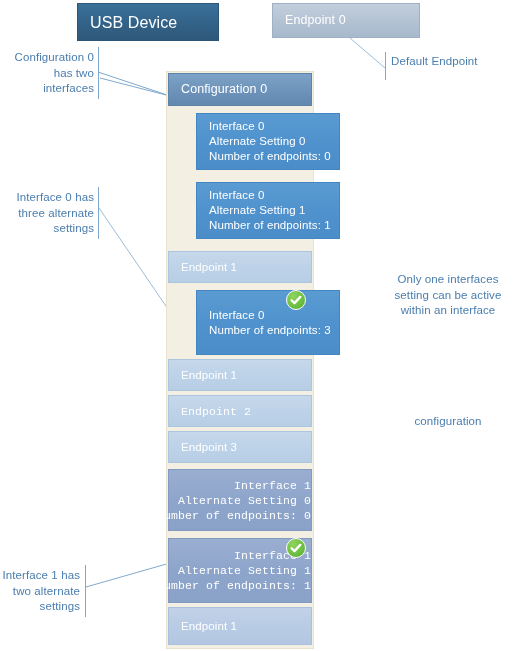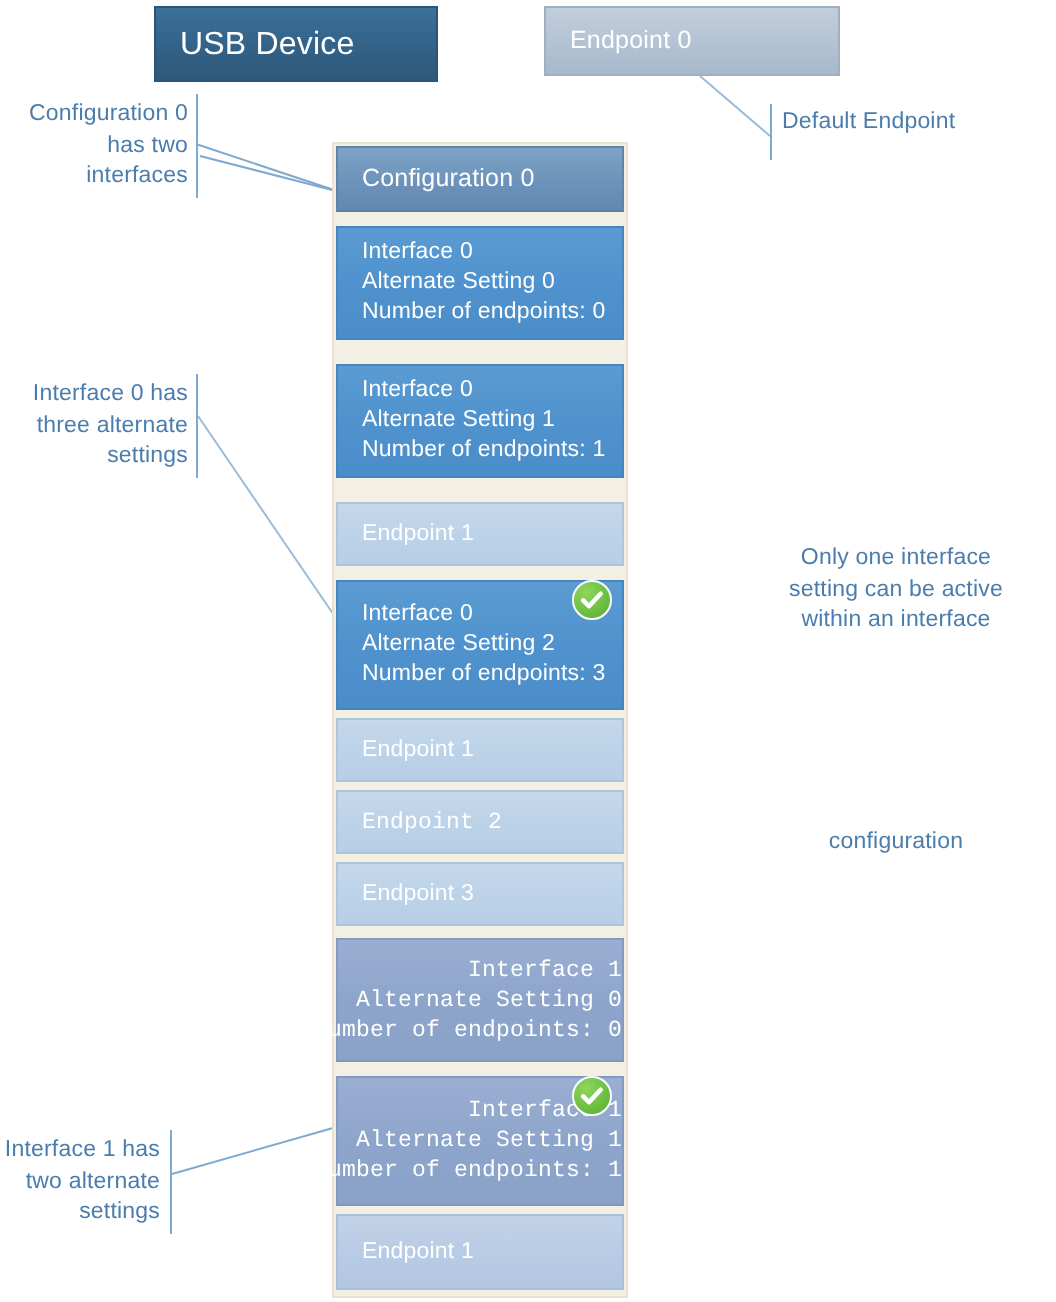--- a/index.html
+++ b/index.html
@@ -61,20 +61,21 @@
     font-size: 12.5px;
   }
 
   .iface0 {
     background: linear-gradient(to bottom, #5b9bd2 0%, #4f92cd 50%, #4a8dc9 100%);
     border: 1px solid #4486c2;
     padding-left: 12px;
     flex-direction: column;
     align-items: flex-start;
     justify-content: center;
+    margin-left: 28px;
   }
   .iface1 {
     background: linear-gradient(to bottom, #9aaed1 0%, #8ea5cb 50%, #8aa1c8 100%);
     border: 1px solid #8299c2;
     padding-left: 12px;
     flex-direction: column;
     align-items: flex-end;
     justify-content: center;
     font-family: Liberation Mono, monospace;
   }
@@ -170,21 +171,20 @@
   <span class="box-line">Alternate Setting 1</span>
   <span class="box-line">Number of endpoints: 1</span>
 </div>
 
 <div class="box endpoint" style="left:168px; top:251px; width:144px; height:32px;">
   <span class="box-line">Endpoint 1</span>
 </div>
 
 <div class="box iface0" style="left:168px; top:290px; width:144px; height:65px;">
   <span class="box-line">Interface 0</span>
-  <span class="box-line">Alternate Setting 2</span>
   <span class="box-line">Number of endpoints: 3</span>
 </div>
 <div class="check-badge" style="left:286px; top:290px;">
   <svg width="14" height="14" viewBox="0 0 14 14">
     <path d="M2.6 7.2 L5.5 10.1 L11.3 3.9" fill="none" stroke="#ffffff" stroke-width="2.3" stroke-linecap="round" stroke-linejoin="round"></path>
   </svg>
 </div>
 
 <div class="box endpoint" style="left:168px; top:359px; width:144px; height:32px;">
   <span class="box-line">Endpoint 1</span>
@@ -239,20 +239,20 @@
   <span class="box-line">settings</span>
 </div>
 <div class="bracket" style="left:85px; top:565px; height:52px;"></div>
 
 <div class="anno anno-left" style="left:391px; top:54px; width:120px;">
   <span class="box-line">Default Endpoint</span>
 </div>
 <div class="bracket" style="left:385px; top:52px; height:28px;"></div>
 
 <div class="anno anno-center" style="left:376px; top:272px; width:144px;">
-  <span class="box-line">Only one interface</span>
+  <span class="box-line">Only one interfaces</span>
   <span class="box-line">setting can be active</span>
   <span class="box-line">within an interface</span>
 </div>
 
 <div class="anno anno-center" style="left:376px; top:414px; width:144px;">
   <span class="box-line">configuration</span>
 </div>
 
 </body></html>

